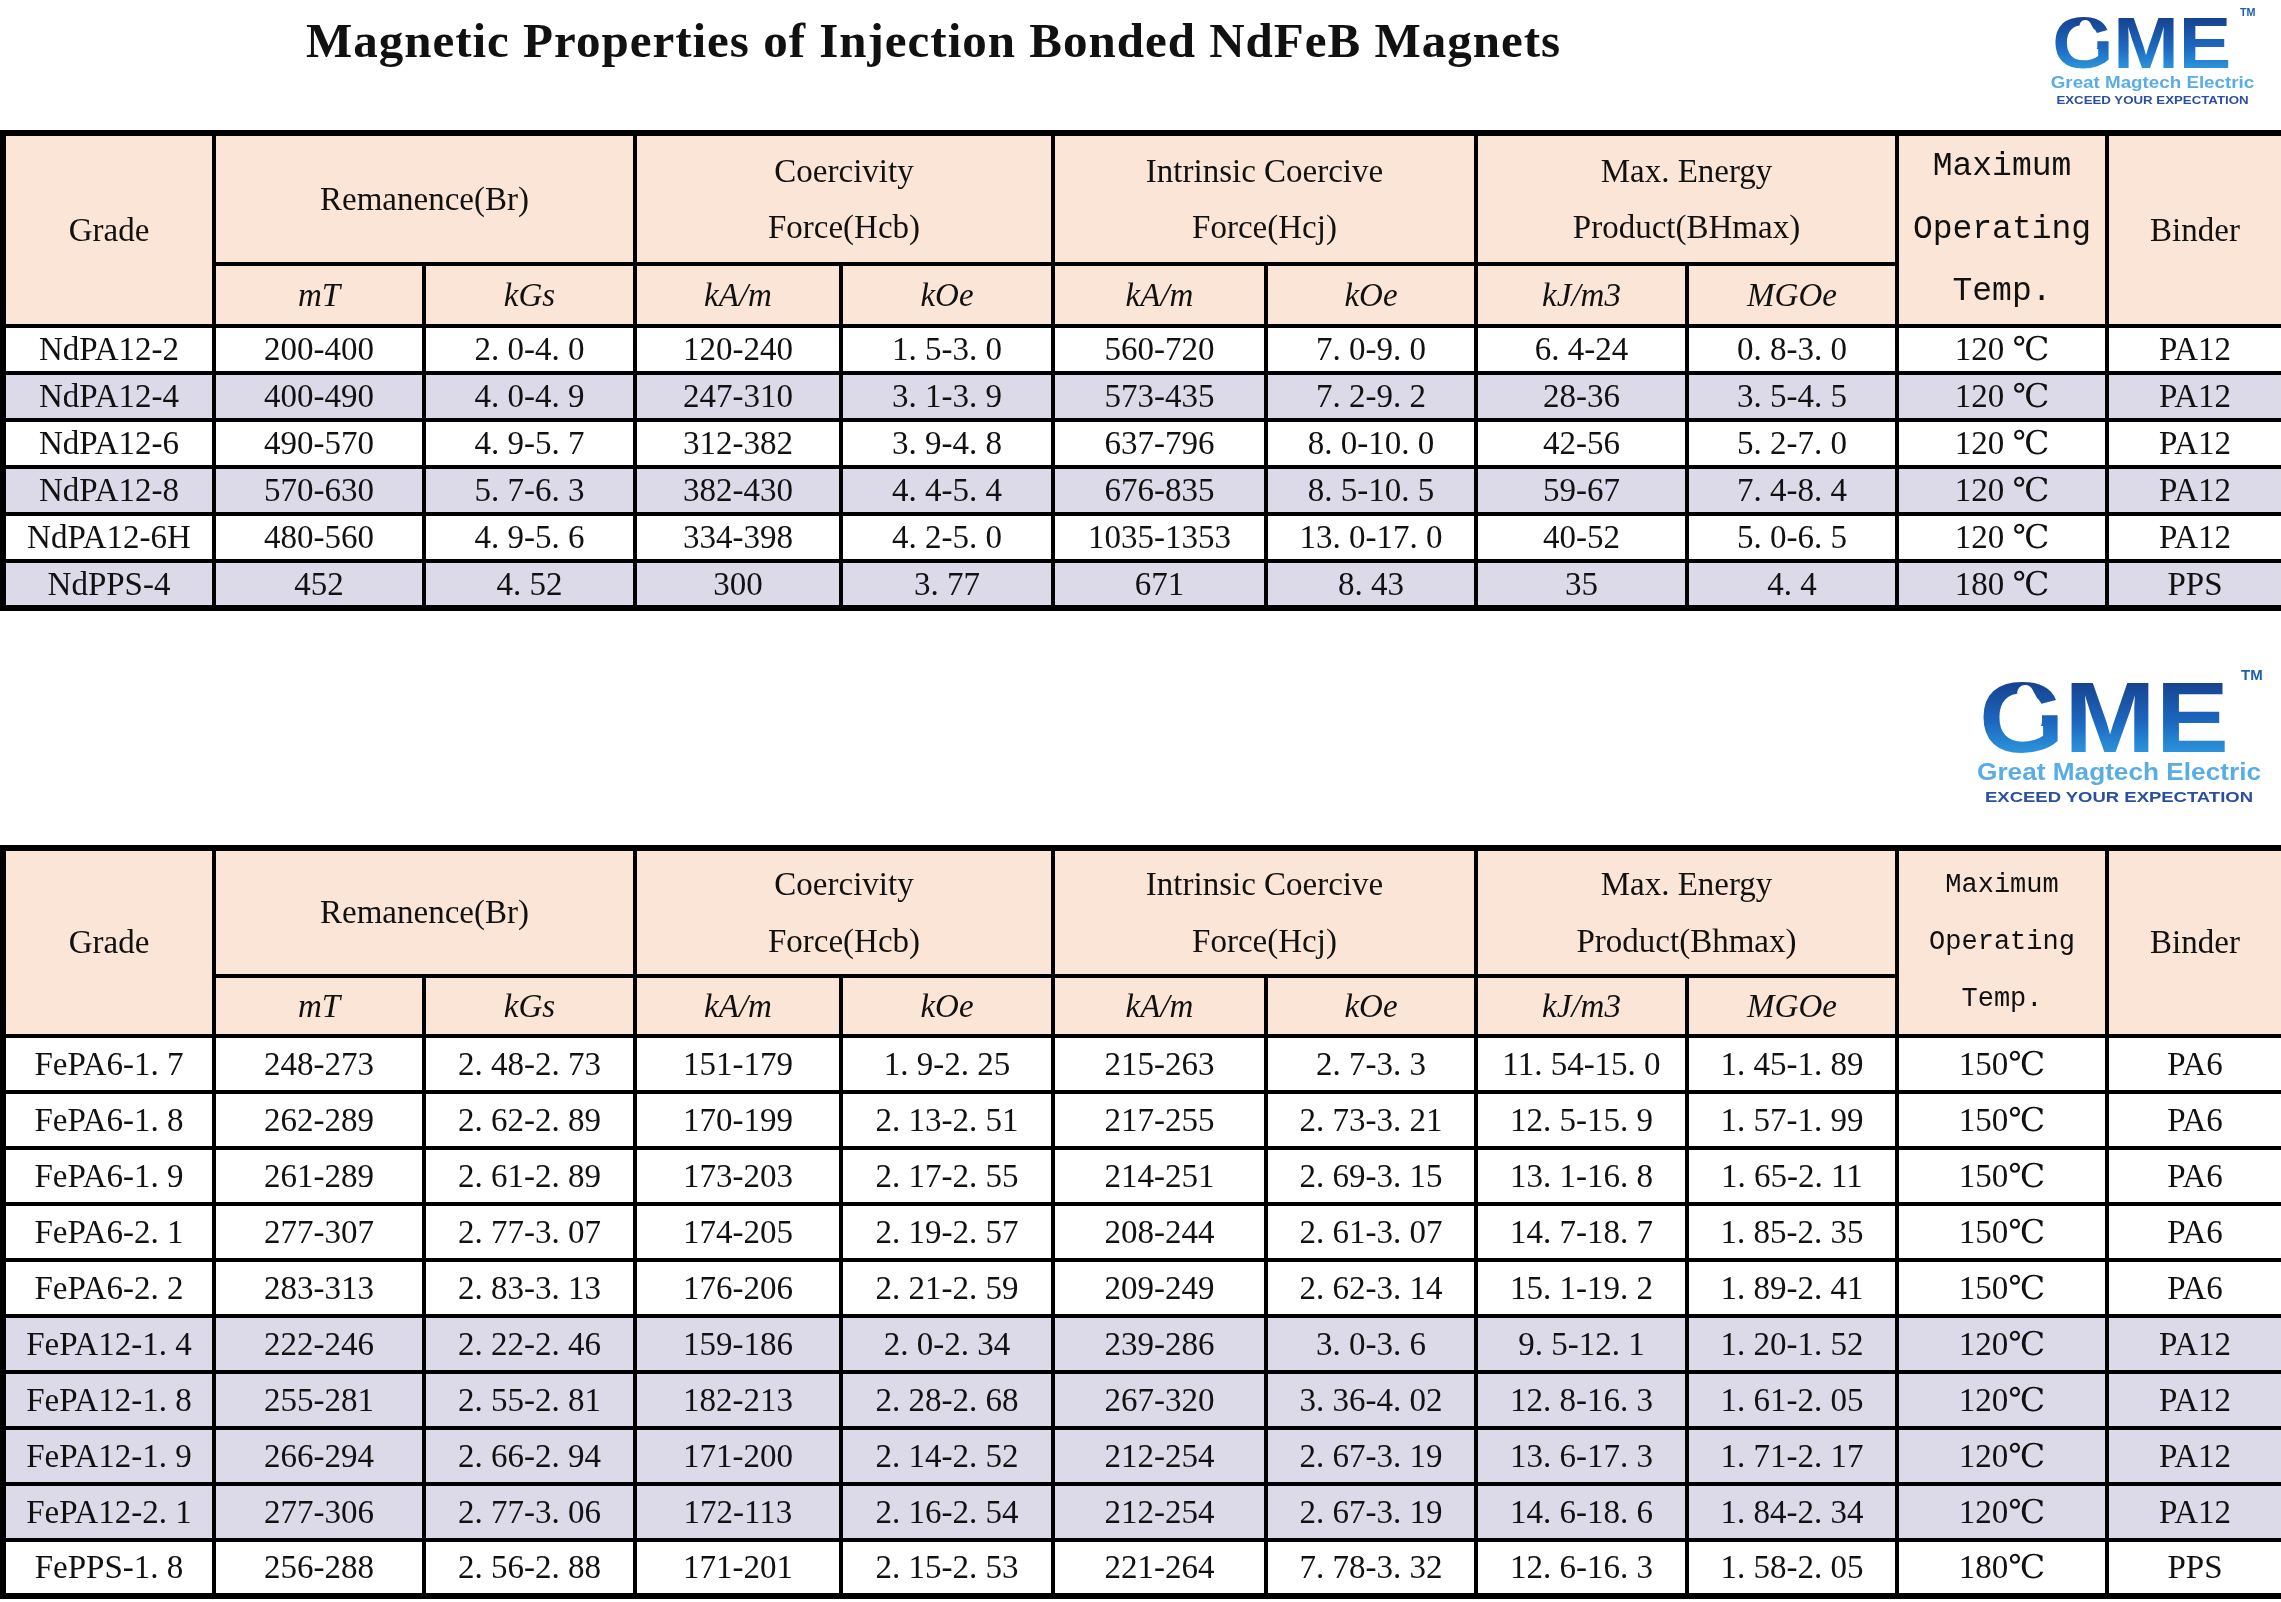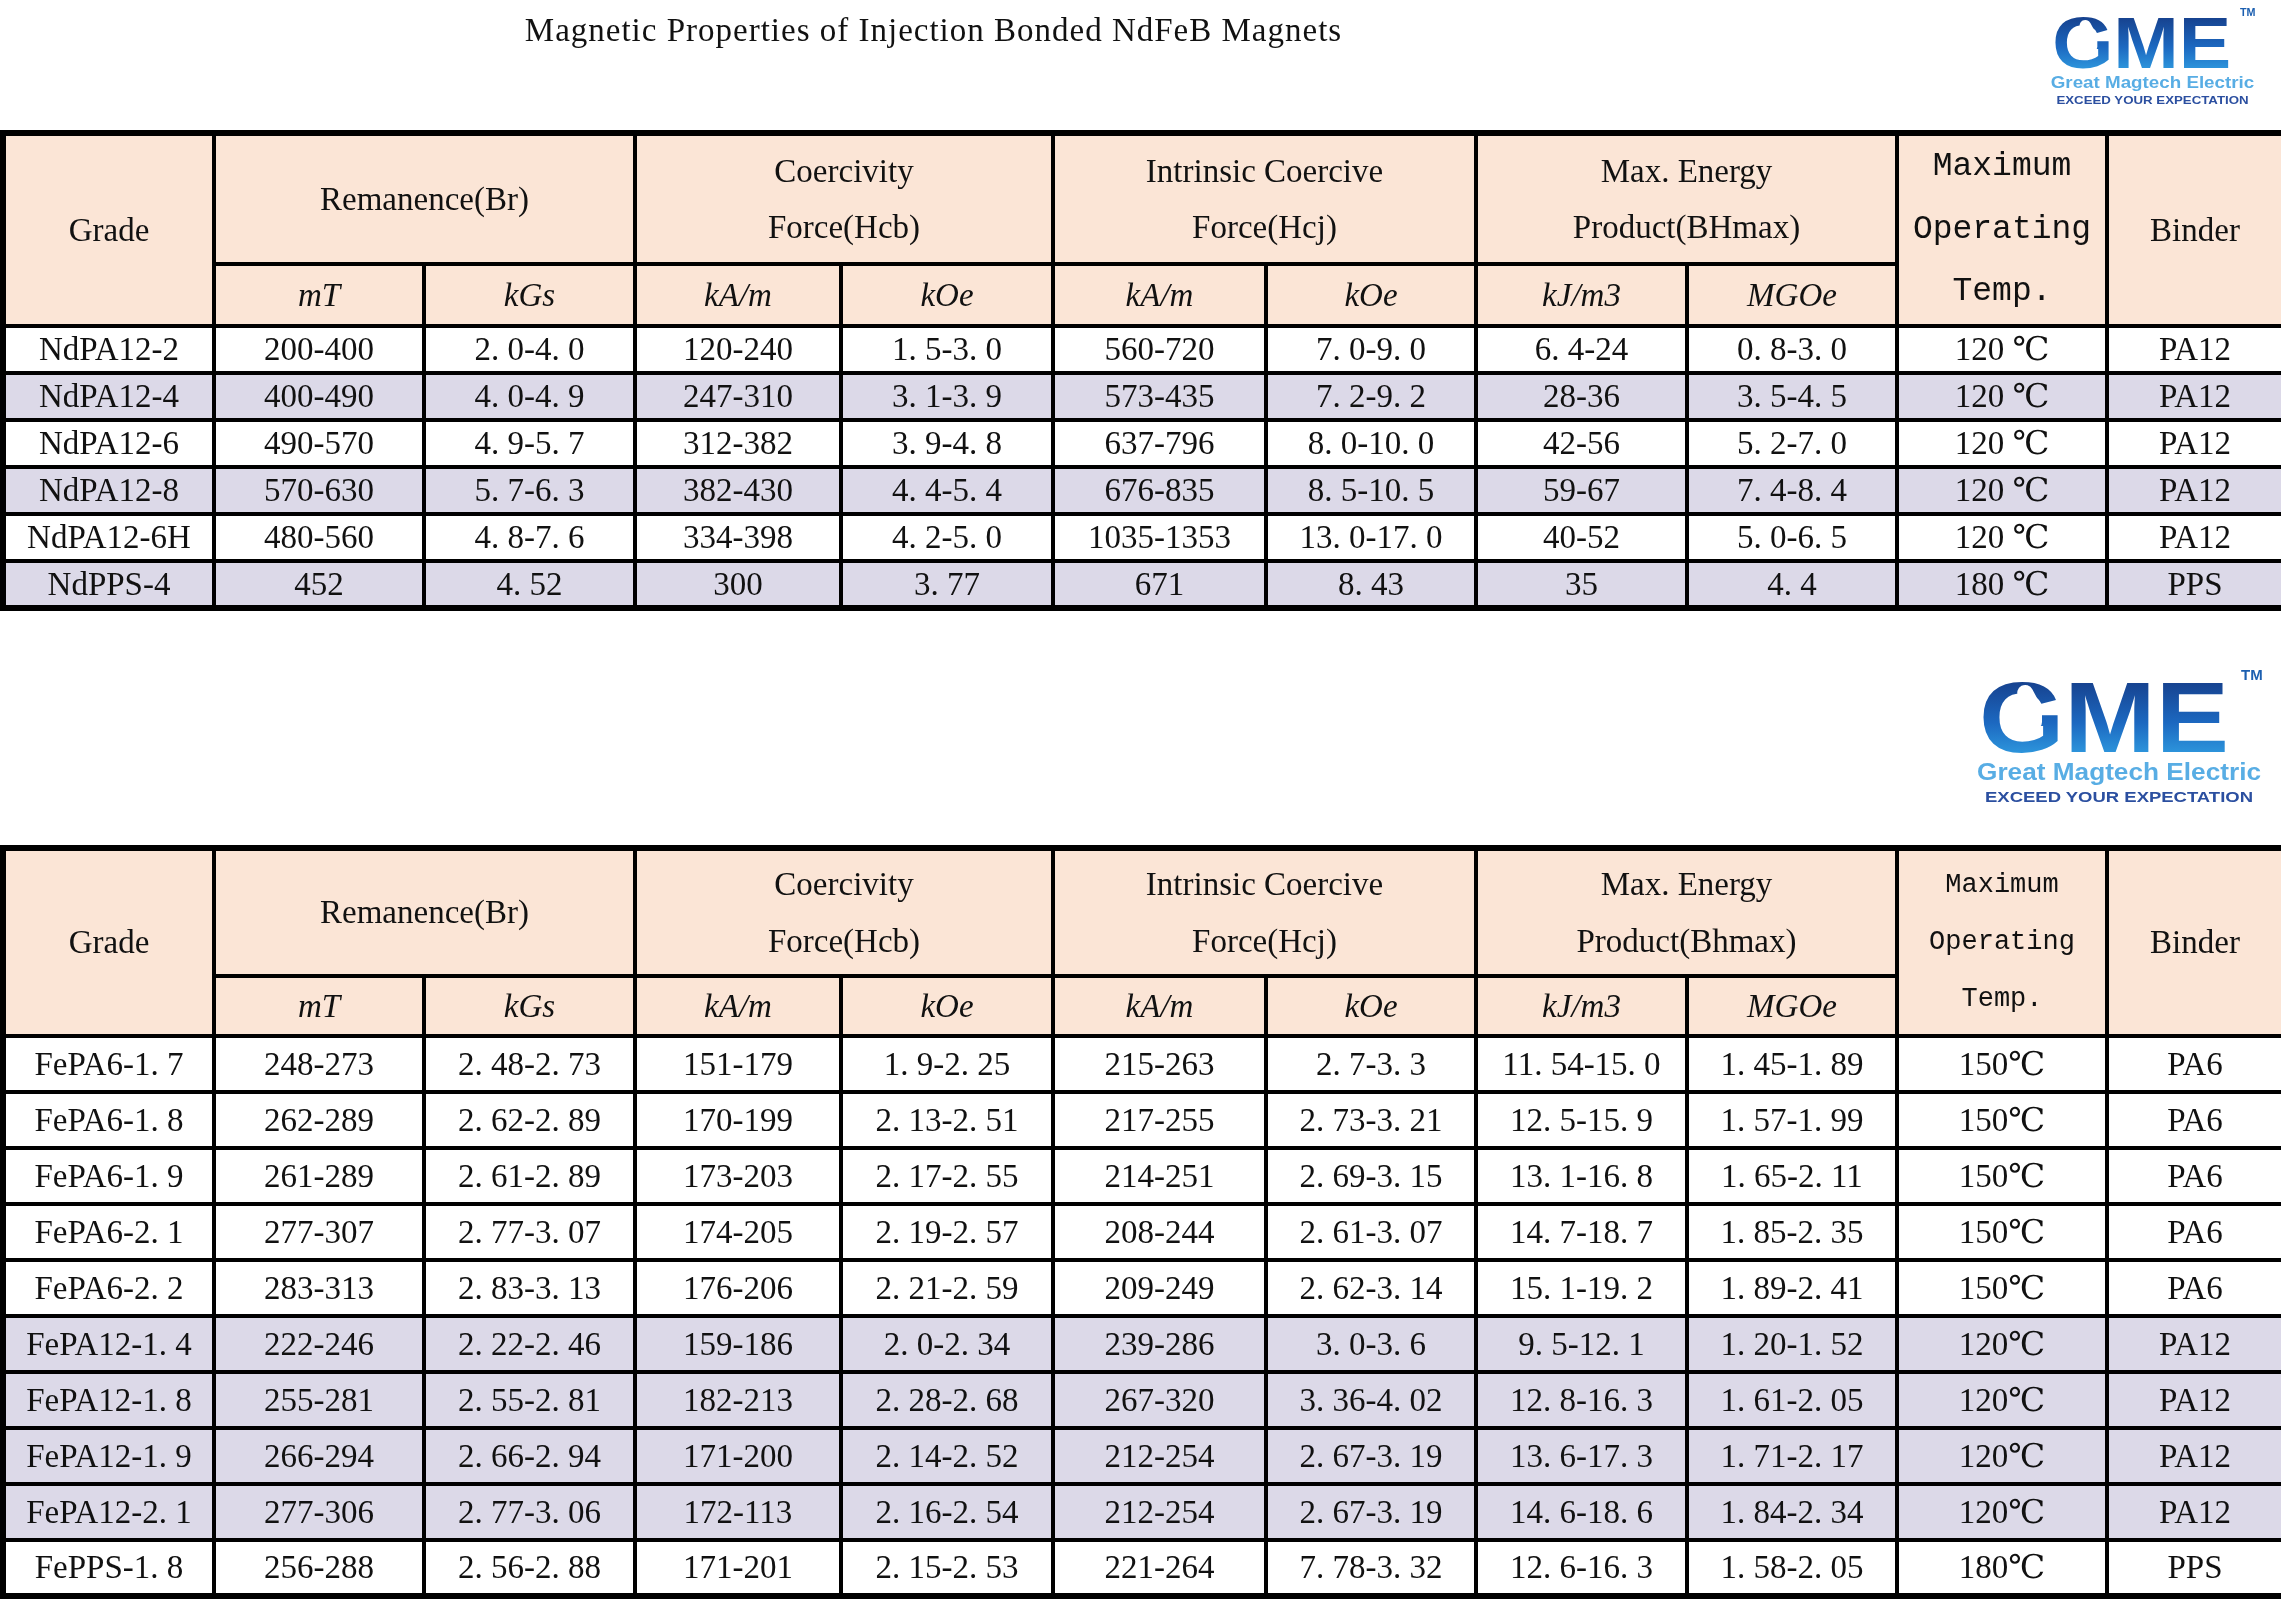--- a/index.html
+++ b/index.html
@@ -1,20 +1,20 @@
 <!DOCTYPE html>
 <html><head>
 <meta charset="utf-8">
 <style>
   html,body{margin:0;padding:0;background:#fff;}
   #page{position:relative;width:2281px;height:1602px;background:#ffffff;overflow:hidden;
         font-family:"Liberation Serif","DejaVu Serif",serif;color:#111;}
 
   .doc-title{position:absolute;left:0;width:1867px;text-align:center;
-             font-size:33px;font-weight:400;letter-spacing:1px;white-space:nowrap;}
+             font-size:49px;font-weight:700;letter-spacing:1px;white-space:nowrap;}
   #title-ndfeb{top:12px;}
   #title-ferrite{top:753px;}
 
   
   .gme-logo{position:absolute;}
   #logo-top{top:2px;right:21px;width:215px;height:109px;}
   #logo-mid{top:660px;right:12px;width:300px;height:152px;}
   .gme-logo svg{width:100%;height:100%;display:block;}
 
   
@@ -151,21 +151,21 @@
           <td>676-835</td>
           <td>8. 5-10. 5</td>
           <td>59-67</td>
           <td>7. 4-8. 4</td>
           <td>120 ℃</td>
           <td>PA12</td>
         </tr>
         <tr>
           <td>NdPA12-6H</td>
           <td>480-560</td>
-          <td>4. 8-7. 6</td>
+          <td>4. 9-5. 6</td>
           <td>334-398</td>
           <td>4. 2-5. 0</td>
           <td>1035-1353</td>
           <td>13. 0-17. 0</td>
           <td>40-52</td>
           <td>5. 0-6. 5</td>
           <td>120 ℃</td>
           <td>PA12</td>
         </tr>
         <tr class="alt">

